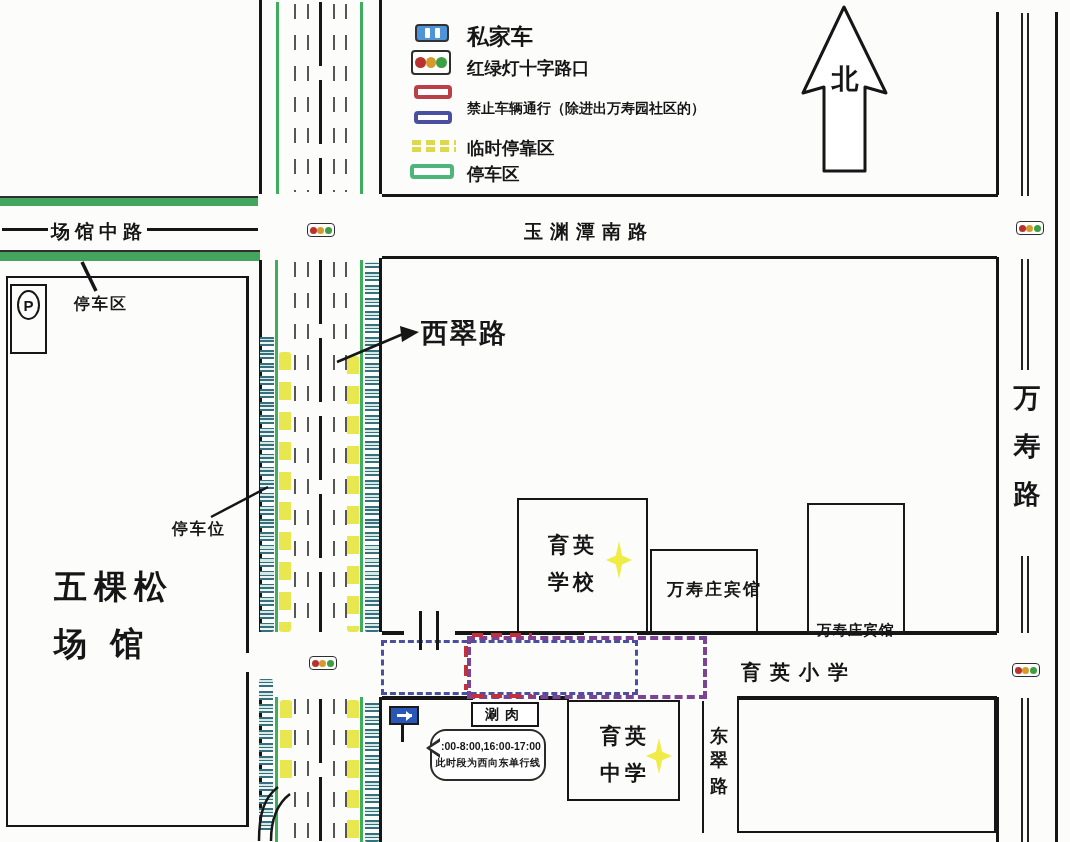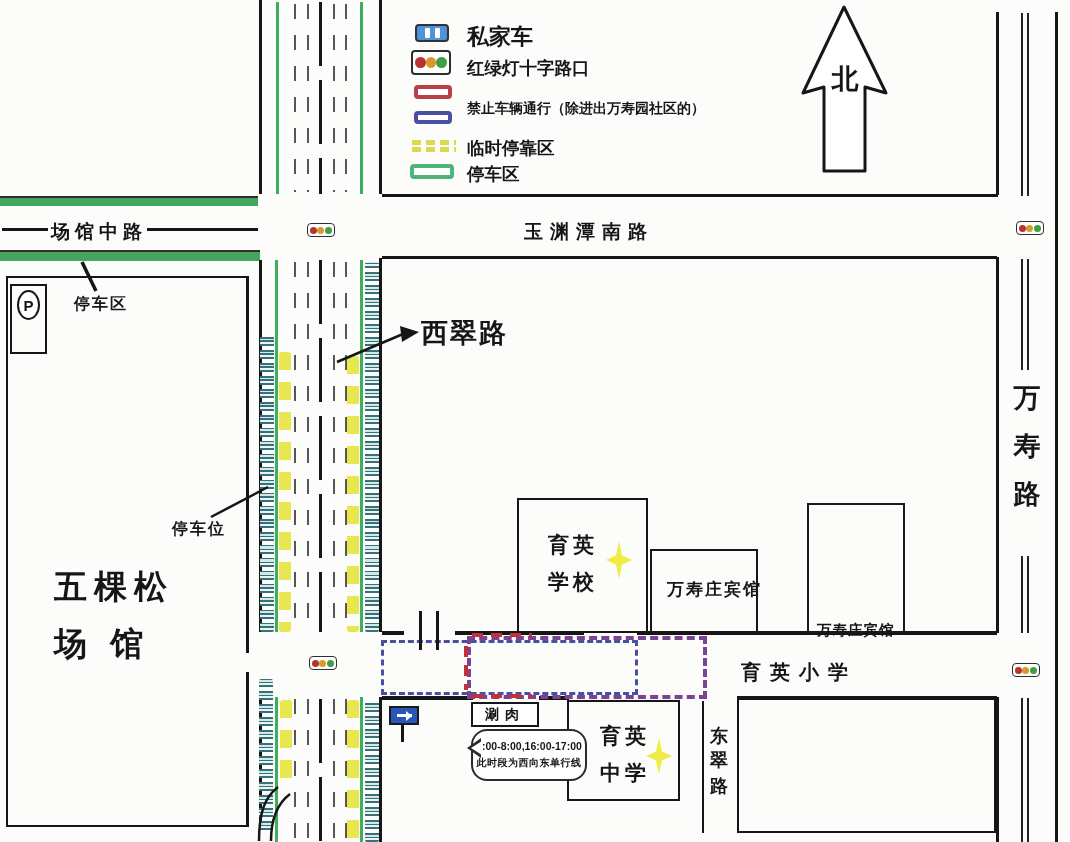--- a/index.html
+++ b/index.html
@@ -36,21 +36,21 @@
   .car-icon{background:#4f93d8;border:2px solid #333;border-radius:4px;box-sizing:border-box;position:relative;}
   .car-icon .win{position:absolute;top:2px;bottom:2px;width:5px;background:#fff;border-radius:1px;}
   
   .zone-blue{border:3px dashed #4a4fa0;box-sizing:border-box;}
   .zone-purple{border:4.5px dashed #7b4394;box-sizing:border-box;}
   .red-dash-v{background:repeating-linear-gradient(180deg,#c2303c 0 11px,transparent 11px 19px);}
   .red-dash-h{background:repeating-linear-gradient(90deg,#c2303c 0 11px,transparent 11px 19px);}
   
   .star{background:#f0ec45;clip-path:polygon(50% 0%,62% 38%,100% 50%,62% 62%,50% 100%,38% 62%,0% 50%,38% 38%);}
   
-  .bubble{background:#fff;border:2.5px solid #2b2b2b;border-radius:16px;box-sizing:border-box;text-align:center;margin-left:41px;}
+  .bubble{background:#fff;border:2.5px solid #2b2b2b;border-radius:16px;box-sizing:border-box;text-align:center;}
   .bubble:before{content:"";position:absolute;left:-16px;top:7px;border:10px solid transparent;border-right:14px solid #2b2b2b;}
   .bubble:after{content:"";position:absolute;left:-9px;top:10px;border:7px solid transparent;border-right:11px solid #fff;}
   
   .oneway{background:#2857b8;border:2px solid #1a1a1a;box-sizing:border-box;display:flex;align-items:center;justify-content:center;}
   .oneway .arr{width:15px;height:3px;background:#fff;position:relative;}
   .oneway .arr:after{content:"";position:absolute;right:-5px;top:-3.5px;border:5px solid transparent;border-left:6px solid #fff;}
   .p-circle{border:2px solid #161616;border-radius:50%;display:flex;align-items:center;justify-content:center;
             font-weight:bold;font-size:15px;box-sizing:border-box;background:#fff;}
 </style>
 </head>

